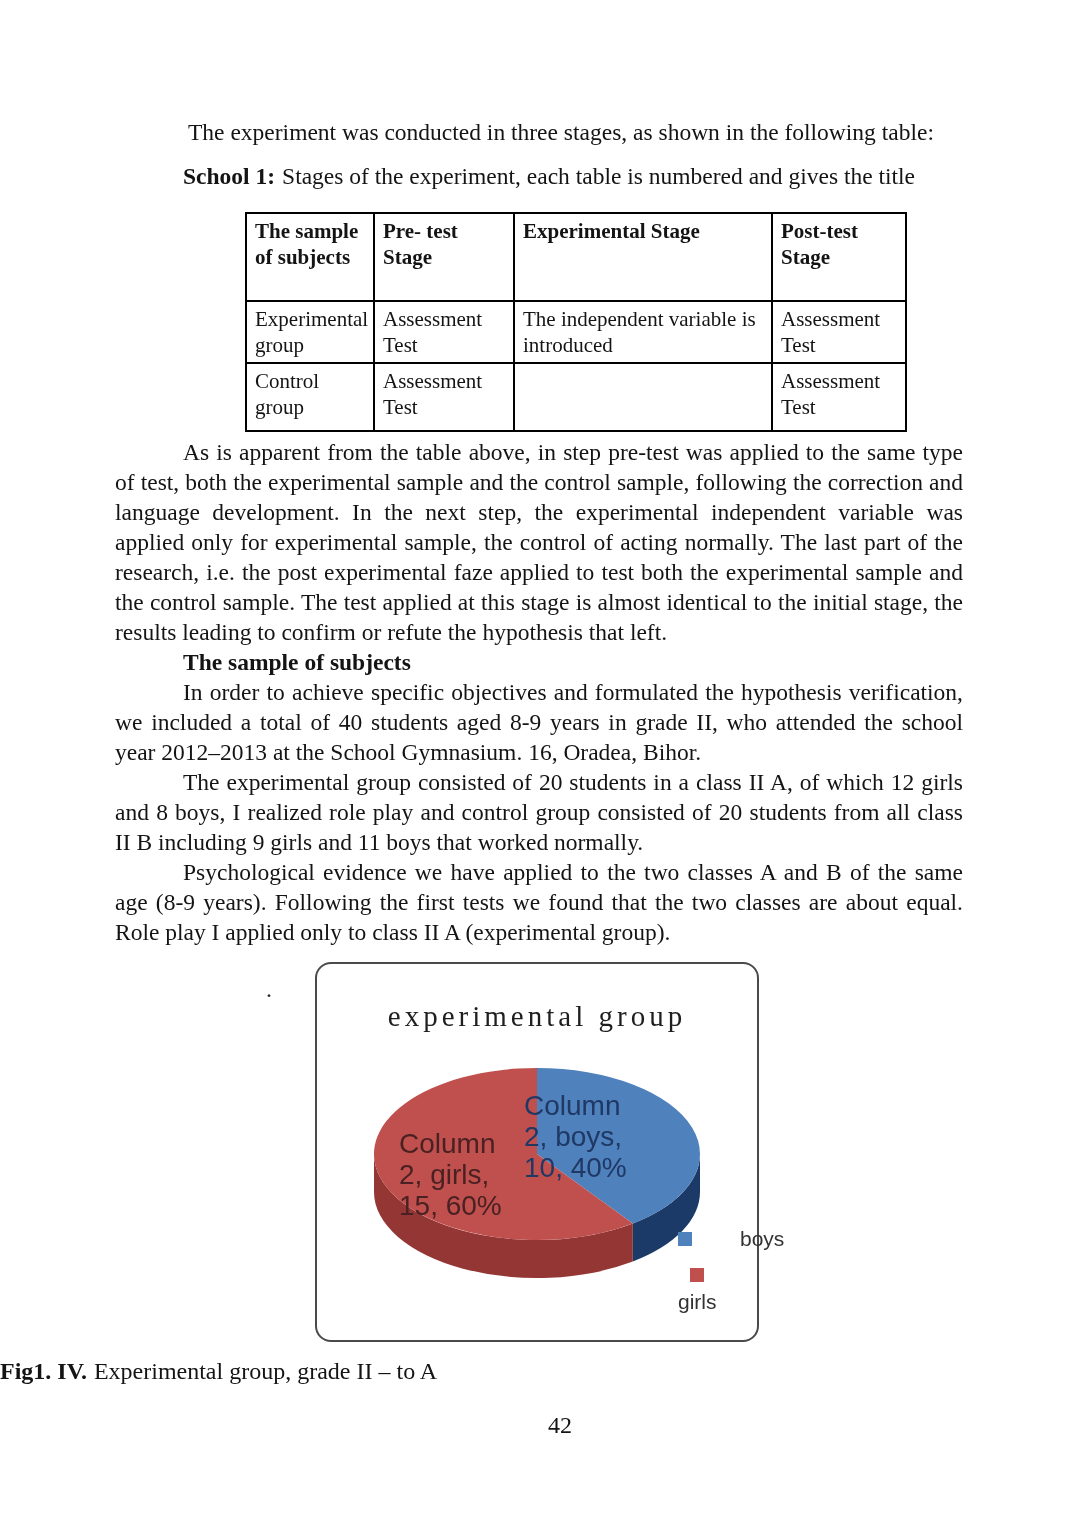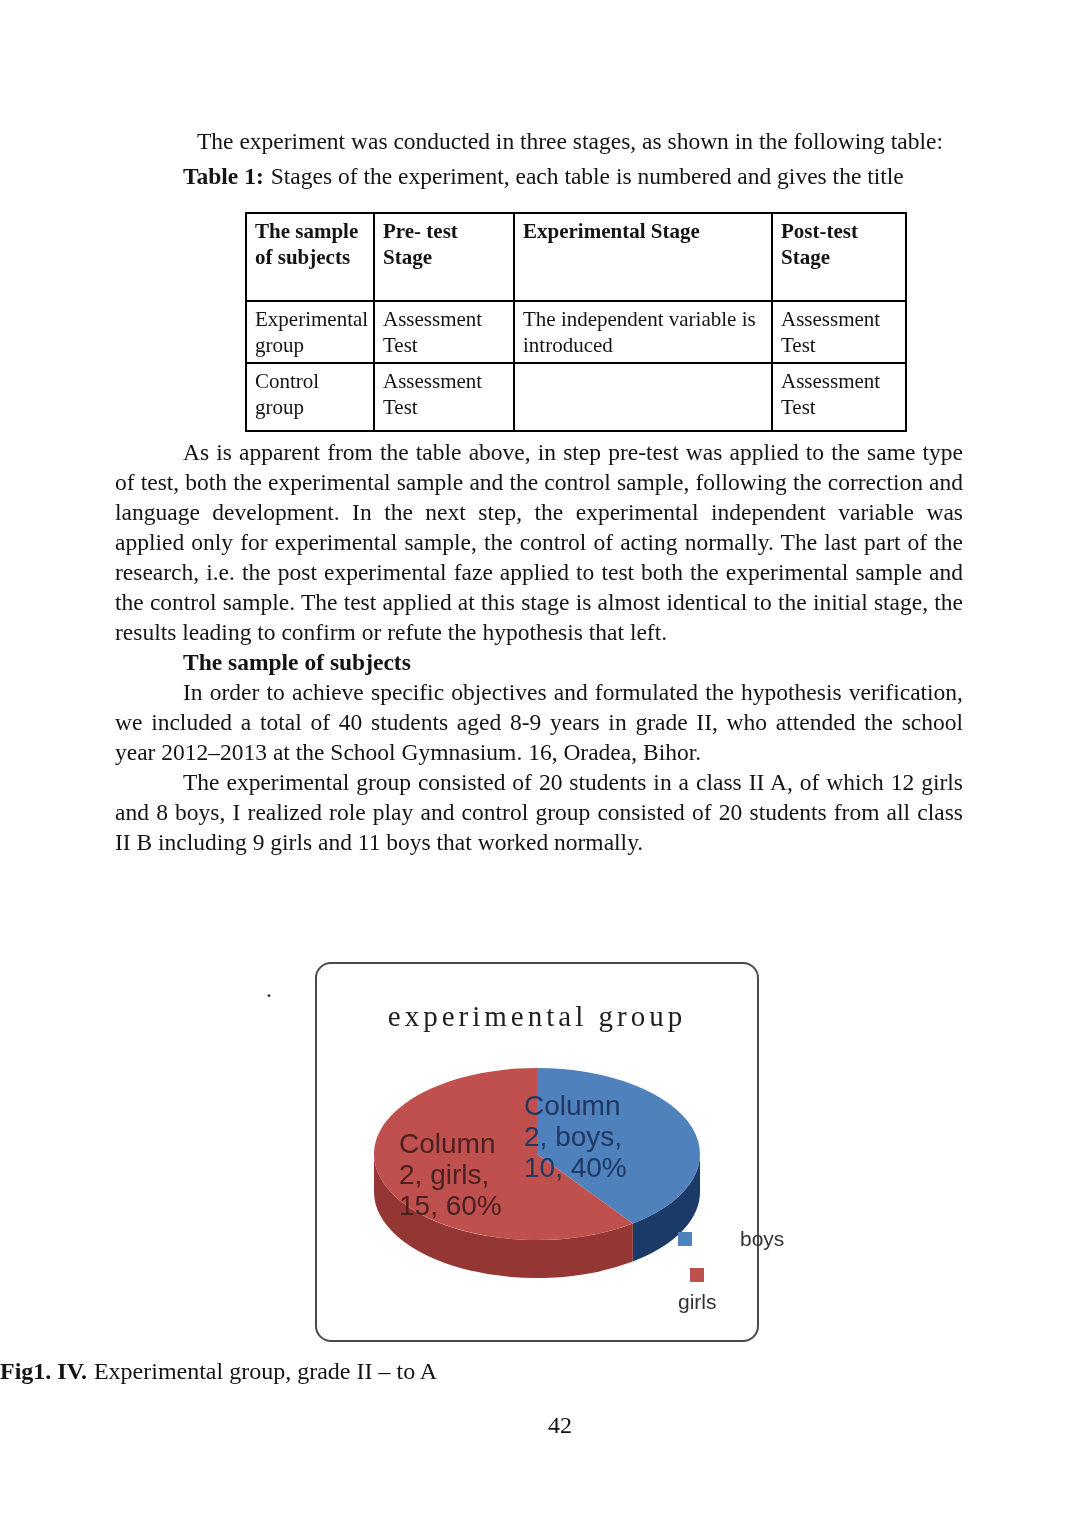--- a/index.html
+++ b/index.html
@@ -5,21 +5,21 @@
   html,body{margin:0;padding:0;background:#ffffff;}
   .page{
     position:relative; width:1080px; height:1534px; margin:0 auto;
     background:#ffffff; color:#141414; overflow:hidden;
     font-family:"Liberation Serif", serif;
   }
   .abs{position:absolute;}
   .bodytext{font-size:23.5px; line-height:30px; text-align:justify;}
   .bodytext p{margin:0; text-indent:68px;}
   .intro{left:115px; top:112px; width:848px; font-size:23.5px; line-height:30px;}
-  .intro p{margin:14px; text-indent:68px;}
+  .intro p{margin:5px; text-indent:68px;}
   .tcaption{left:183px; top:163px; width:780px; font-size:23.5px;}
   .cap-label{font-weight:bold; margin-right:7px;}
   .flow{left:115px; top:437px; width:848px;}
   .subhead{font-weight:bold; text-indent:68px; margin:0;}
 
   table.stages{
     position:absolute; left:245px; top:212px; width:588px;
     border-collapse:collapse; table-layout:fixed;
     font-size:21px; line-height:26px;
   }
@@ -64,21 +64,21 @@
 </head>
 <body>
 
 <div class="page">
 
   <div class="abs intro">
     <p>The experiment was conducted in three stages, as shown in the following table:</p>
   </div>
 
   <div class="abs tcaption">
-    <span class="cap-label">Table 1:</span><span>Stages of the experiment, each table is numbered and gives the title</span>
+    <span class="cap-label">School 1:</span><span>Stages of the experiment, each table is numbered and gives the title</span>
   </div>
 
   <table class="stages">
     <tbody>
         <tr class="hrow">
       <th class="c1">The sample of subjects</th>
       <th class="c2">Pre- test Stage</th>
       <th class="c3">Experimental Stage</th>
       <th class="c4">Post-test Stage</th>
     </tr>
@@ -95,20 +95,21 @@
       <td>Assessment Test</td>
     </tr>
   </tbody>
     </table>
 
   <div class="abs flow bodytext">
     <p>As is apparent from the table above, in step pre-test was applied to the same type of test, both the experimental sample and the control sample, following the correction and language development. In the next step, the experimental independent variable was applied only for experimental sample, the control of acting normally. The last part of the research, i.e. the post experimental faze applied to test both the experimental sample and the control sample. The test applied at this stage is almost identical to the initial stage, the results leading to confirm or refute the hypothesis that left.</p>
     <p class="subhead">The sample of subjects</p>
     <p>In order to achieve specific objectives and formulated the hypothesis verification, we included a total of 40 students aged 8-9 years in grade II, who attended the school year 2012–2013 at the School Gymnasium. 16, Oradea, Bihor.</p>
     <p>The experimental group consisted of 20 students in a class II A, of which 12 girls and 8 boys, I realized role play and control group consisted of 20 students from all class II B including 9 girls and 11 boys that worked normally.</p>
+    <p>Psychological evidence we have applied to the two classes A and B of the same age (8-9 years). Following the first tests we found that the two classes are about equal. Role play I applied only to class II A (experimental group).</p>
   </div>
 
   <div class="abs straydot">.</div>
 
   <div class="abs chartbox">
     <div class="chart-title">experimental group</div>
     <svg id="pie-svg" class="pie-svg" width="440" height="376" viewBox="0 0 440 376">
         <path d="M 383 190 A 163 86 0 0 1 315.8089961236731 259.57546151624547 L 315.8089961236731 297.57546151624547 A 163 86 0 0 0 383 228 Z" fill="#1c3a68"></path>
         <path d="M 315.8089961236731 259.57546151624547 A 163 86 0 0 1 57 190.00000000000003 L 57 228.00000000000003 A 163 86 0 0 0 315.8089961236731 297.57546151624547 Z" fill="#943634"></path>
         <path d="M 220 190 L 220 104 A 163 86 0 0 1 315.8089961236731 259.57546151624547 Z" fill="#4f81bd"></path>

